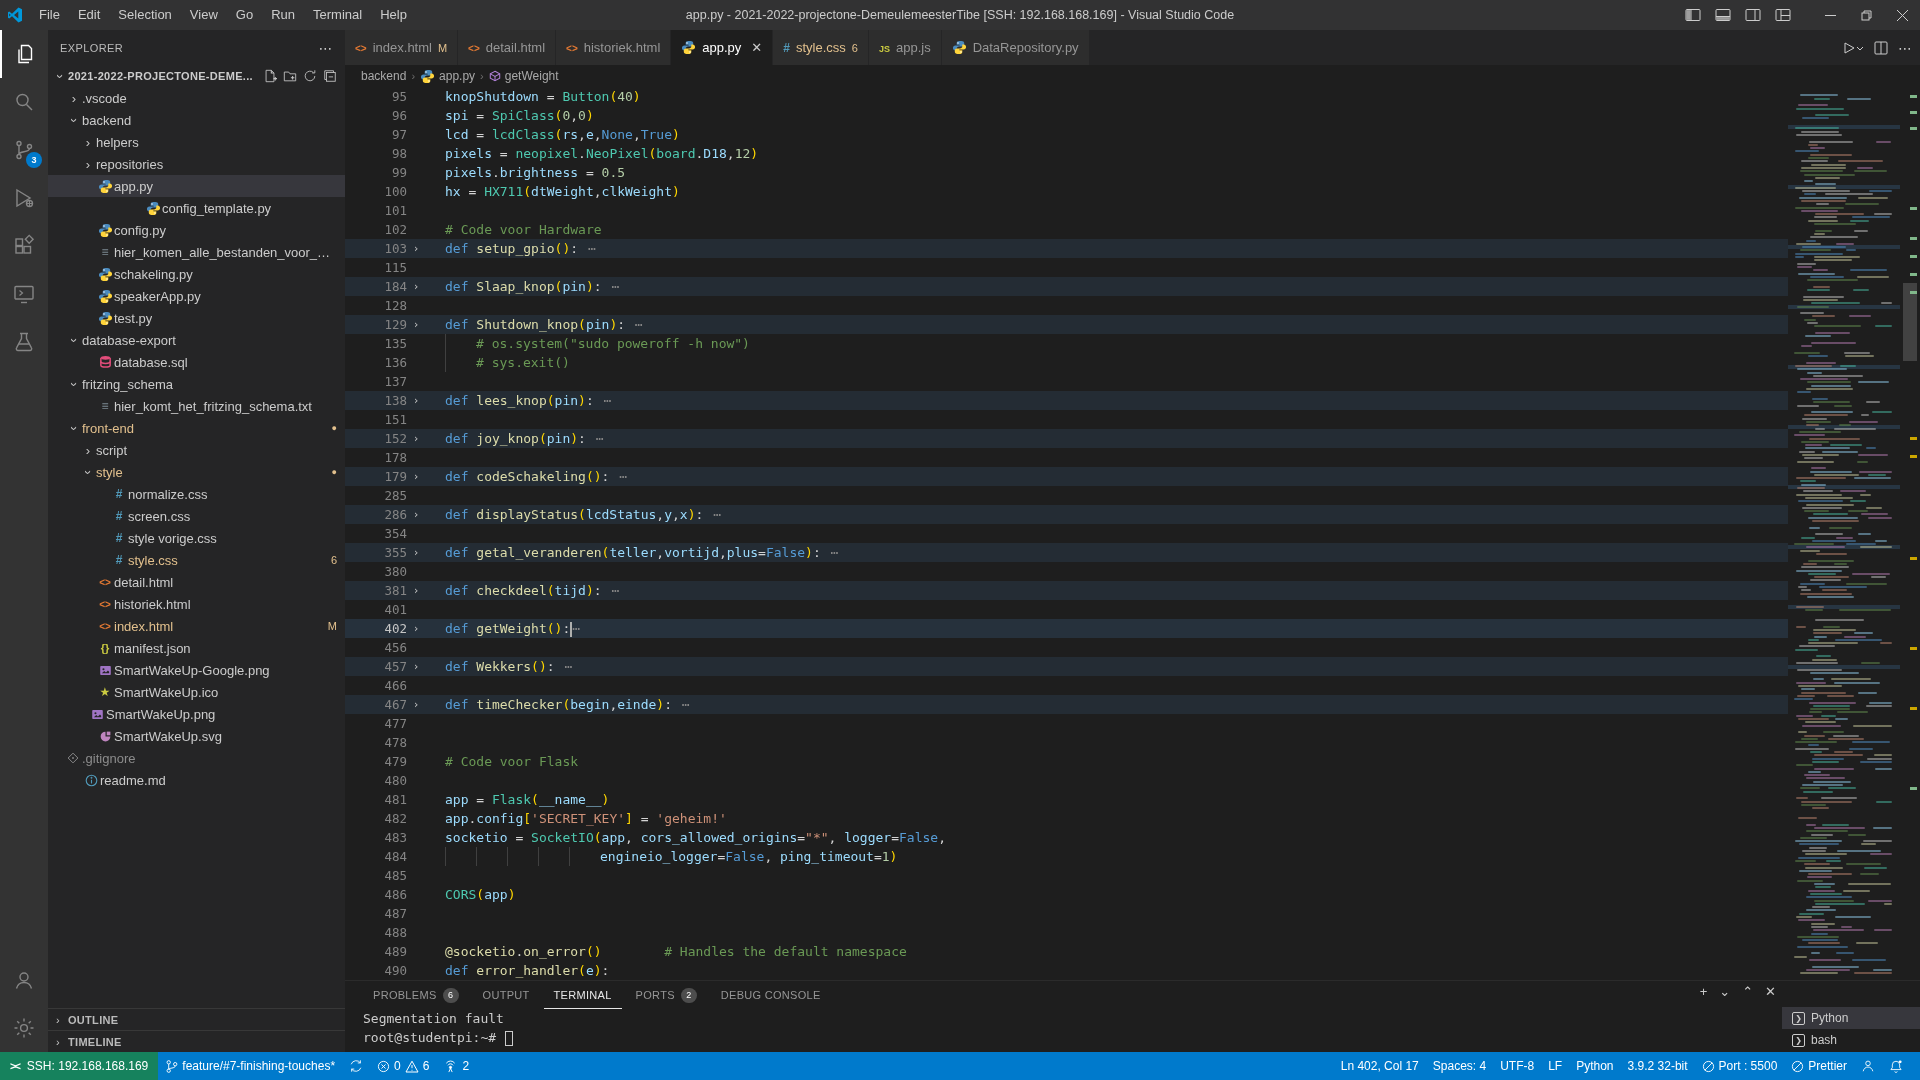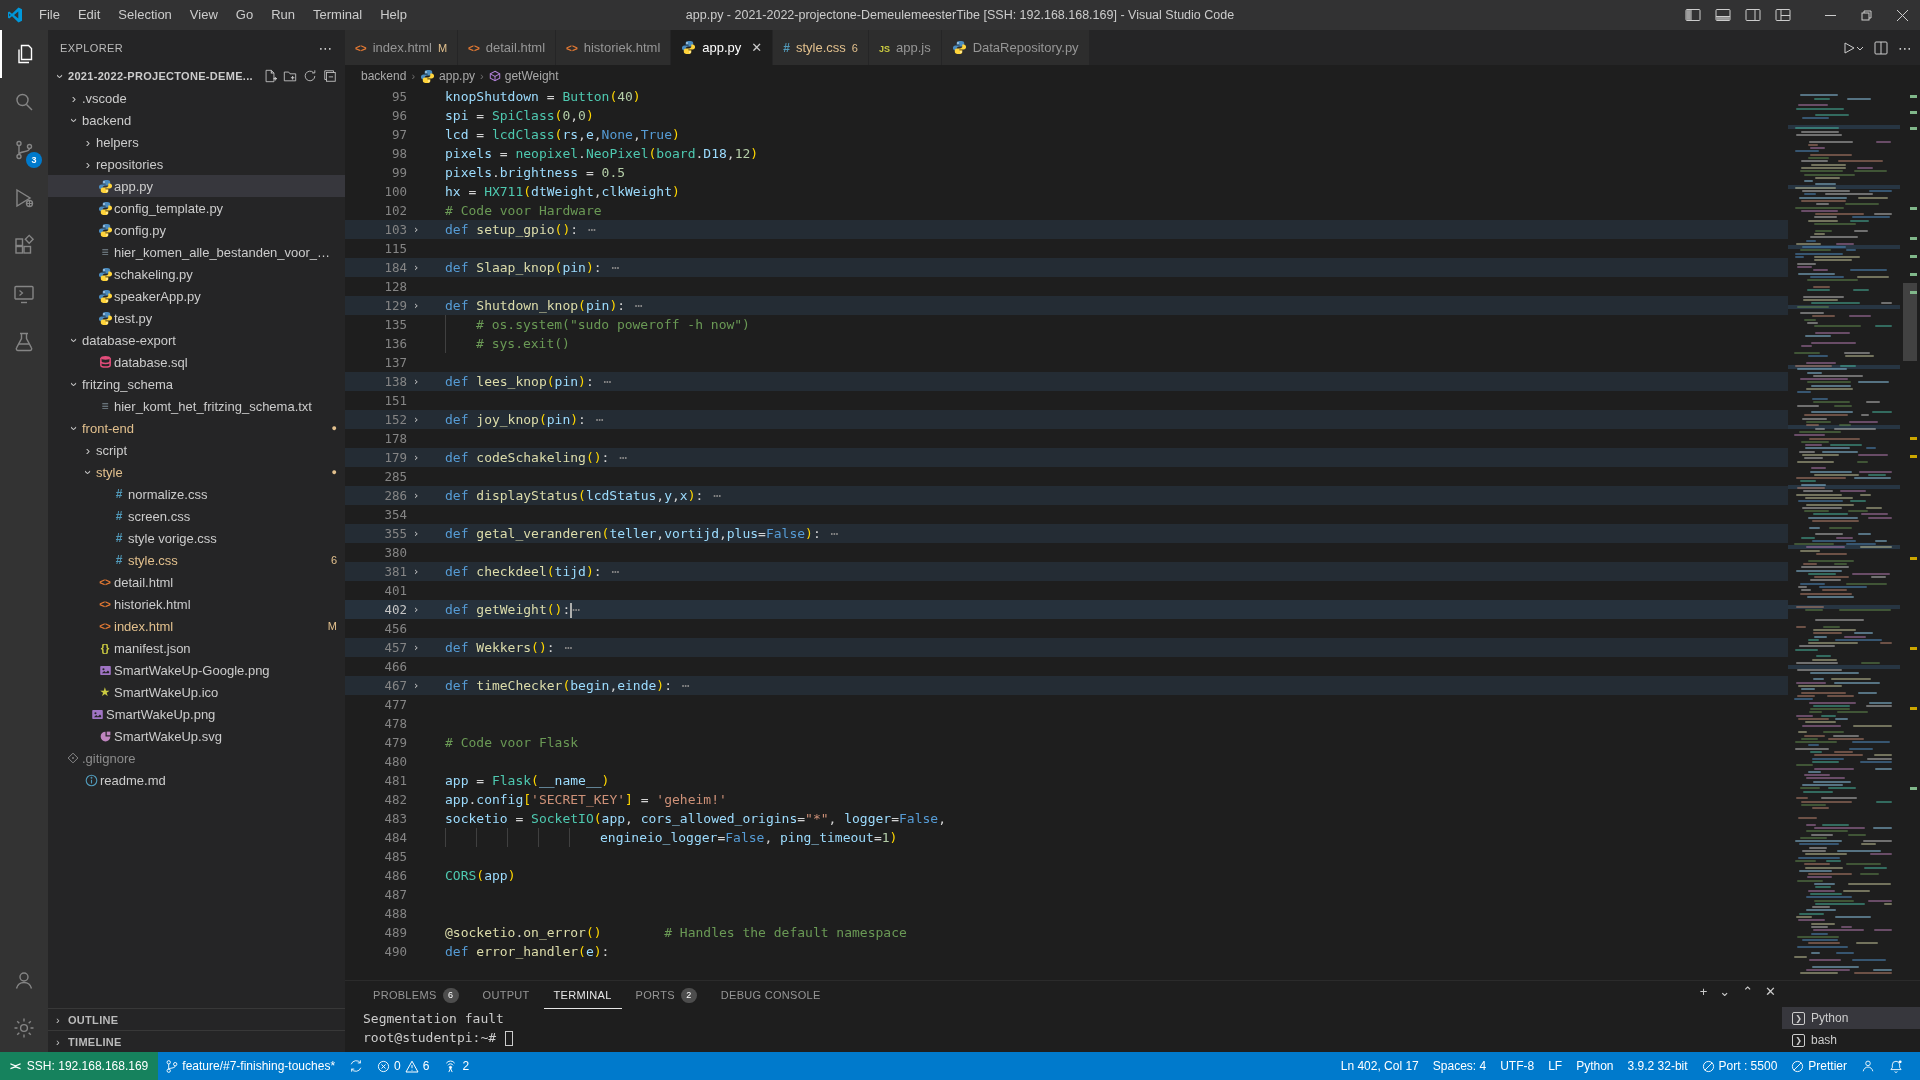--- a/index.html
+++ b/index.html
@@ -306,21 +306,21 @@
           <span class="ficon">
             <svg width="15" height="15" viewBox="0 0 16 16">
               <path fill="#4b8bbe" d="M8 1C6 1 5 1.9 5 3.2V5h3.2v.8H3.6C2.1 5.8 1 6.9 1 8.5S2.1 11.2 3.6 11.2H5V9.4C5 8 6.1 7 7.5 7h3.3c1.2 0 2.2-1 2.2-2.2V3.2C13 1.9 11.8 1 10 1z"></path>
               <path fill="#ffd43b" d="M8 15c2 0 3-.9 3-2.2V11H7.8v-.8h4.6c1.5 0 2.6-1.1 2.6-2.7s-1.1-2.7-2.6-2.7H11v1.8C11 8 9.9 9 8.5 9H5.2C4 9 3 10 3 11.2v1.6C3 14.1 4.2 15 8 15z"></path>
               <circle cx="6.4" cy="3.1" r=".8" fill="#fff"></circle>
               <circle cx="9.6" cy="12.9" r=".8" fill="#fff"></circle>
             </svg>
           </span>
           <span class="lbl">app.py</span>
         </div>
-        <div class="row" style="padding-left: 32px;">
+        <div class="row" style="padding-left: 32px; margin-left: 48px;">
           <span style="width: 16px; flex: 0 0 auto;"></span>
           <span class="ficon">
             <svg width="15" height="15" viewBox="0 0 16 16">
               <path fill="#4b8bbe" d="M8 1C6 1 5 1.9 5 3.2V5h3.2v.8H3.6C2.1 5.8 1 6.9 1 8.5S2.1 11.2 3.6 11.2H5V9.4C5 8 6.1 7 7.5 7h3.3c1.2 0 2.2-1 2.2-2.2V3.2C13 1.9 11.8 1 10 1z"></path>
               <path fill="#ffd43b" d="M8 15c2 0 3-.9 3-2.2V11H7.8v-.8h4.6c1.5 0 2.6-1.1 2.6-2.7s-1.1-2.7-2.6-2.7H11v1.8C11 8 9.9 9 8.5 9H5.2C4 9 3 10 3 11.2v1.6C3 14.1 4.2 15 8 15z"></path>
               <circle cx="6.4" cy="3.1" r=".8" fill="#fff"></circle>
               <circle cx="9.6" cy="12.9" r=".8" fill="#fff"></circle>
             </svg>
           </span>
           <span class="lbl">config_template.py</span>
@@ -681,20 +681,27 @@
               <span class="fold"></span>
             </span>
             <pre class="codetext"><span class="tk-v">pixels</span><span class="tk-o">.</span><span class="tk-v">brightness</span><span class="tk-o"> = </span><span class="tk-n">0.5</span></pre>
           </div>
           <div class="code-line">
             <span class="gutter">
               <span class="lnum">100</span>
               <span class="fold"></span>
             </span>
             <pre class="codetext"><span class="tk-v">hx</span><span class="tk-o"> = </span><span class="tk-c">HX711</span><span class="tk-g">(</span><span class="tk-v">dtWeight</span><span class="tk-o">,</span><span class="tk-v">clkWeight</span><span class="tk-g">)</span></pre>
+          </div>
+          <div class="code-line">
+            <span class="gutter">
+              <span class="lnum">101</span>
+              <span class="fold"></span>
+            </span>
+            <pre class="codetext"></pre>
           </div>
           <div class="code-line">
             <span class="gutter">
               <span class="lnum">102</span>
               <span class="fold"></span>
             </span>
             <pre class="codetext"><span class="tk-m"># Code voor Hardware</span></pre>
           </div>
           <div class="code-line hl">
             <span class="gutter">

